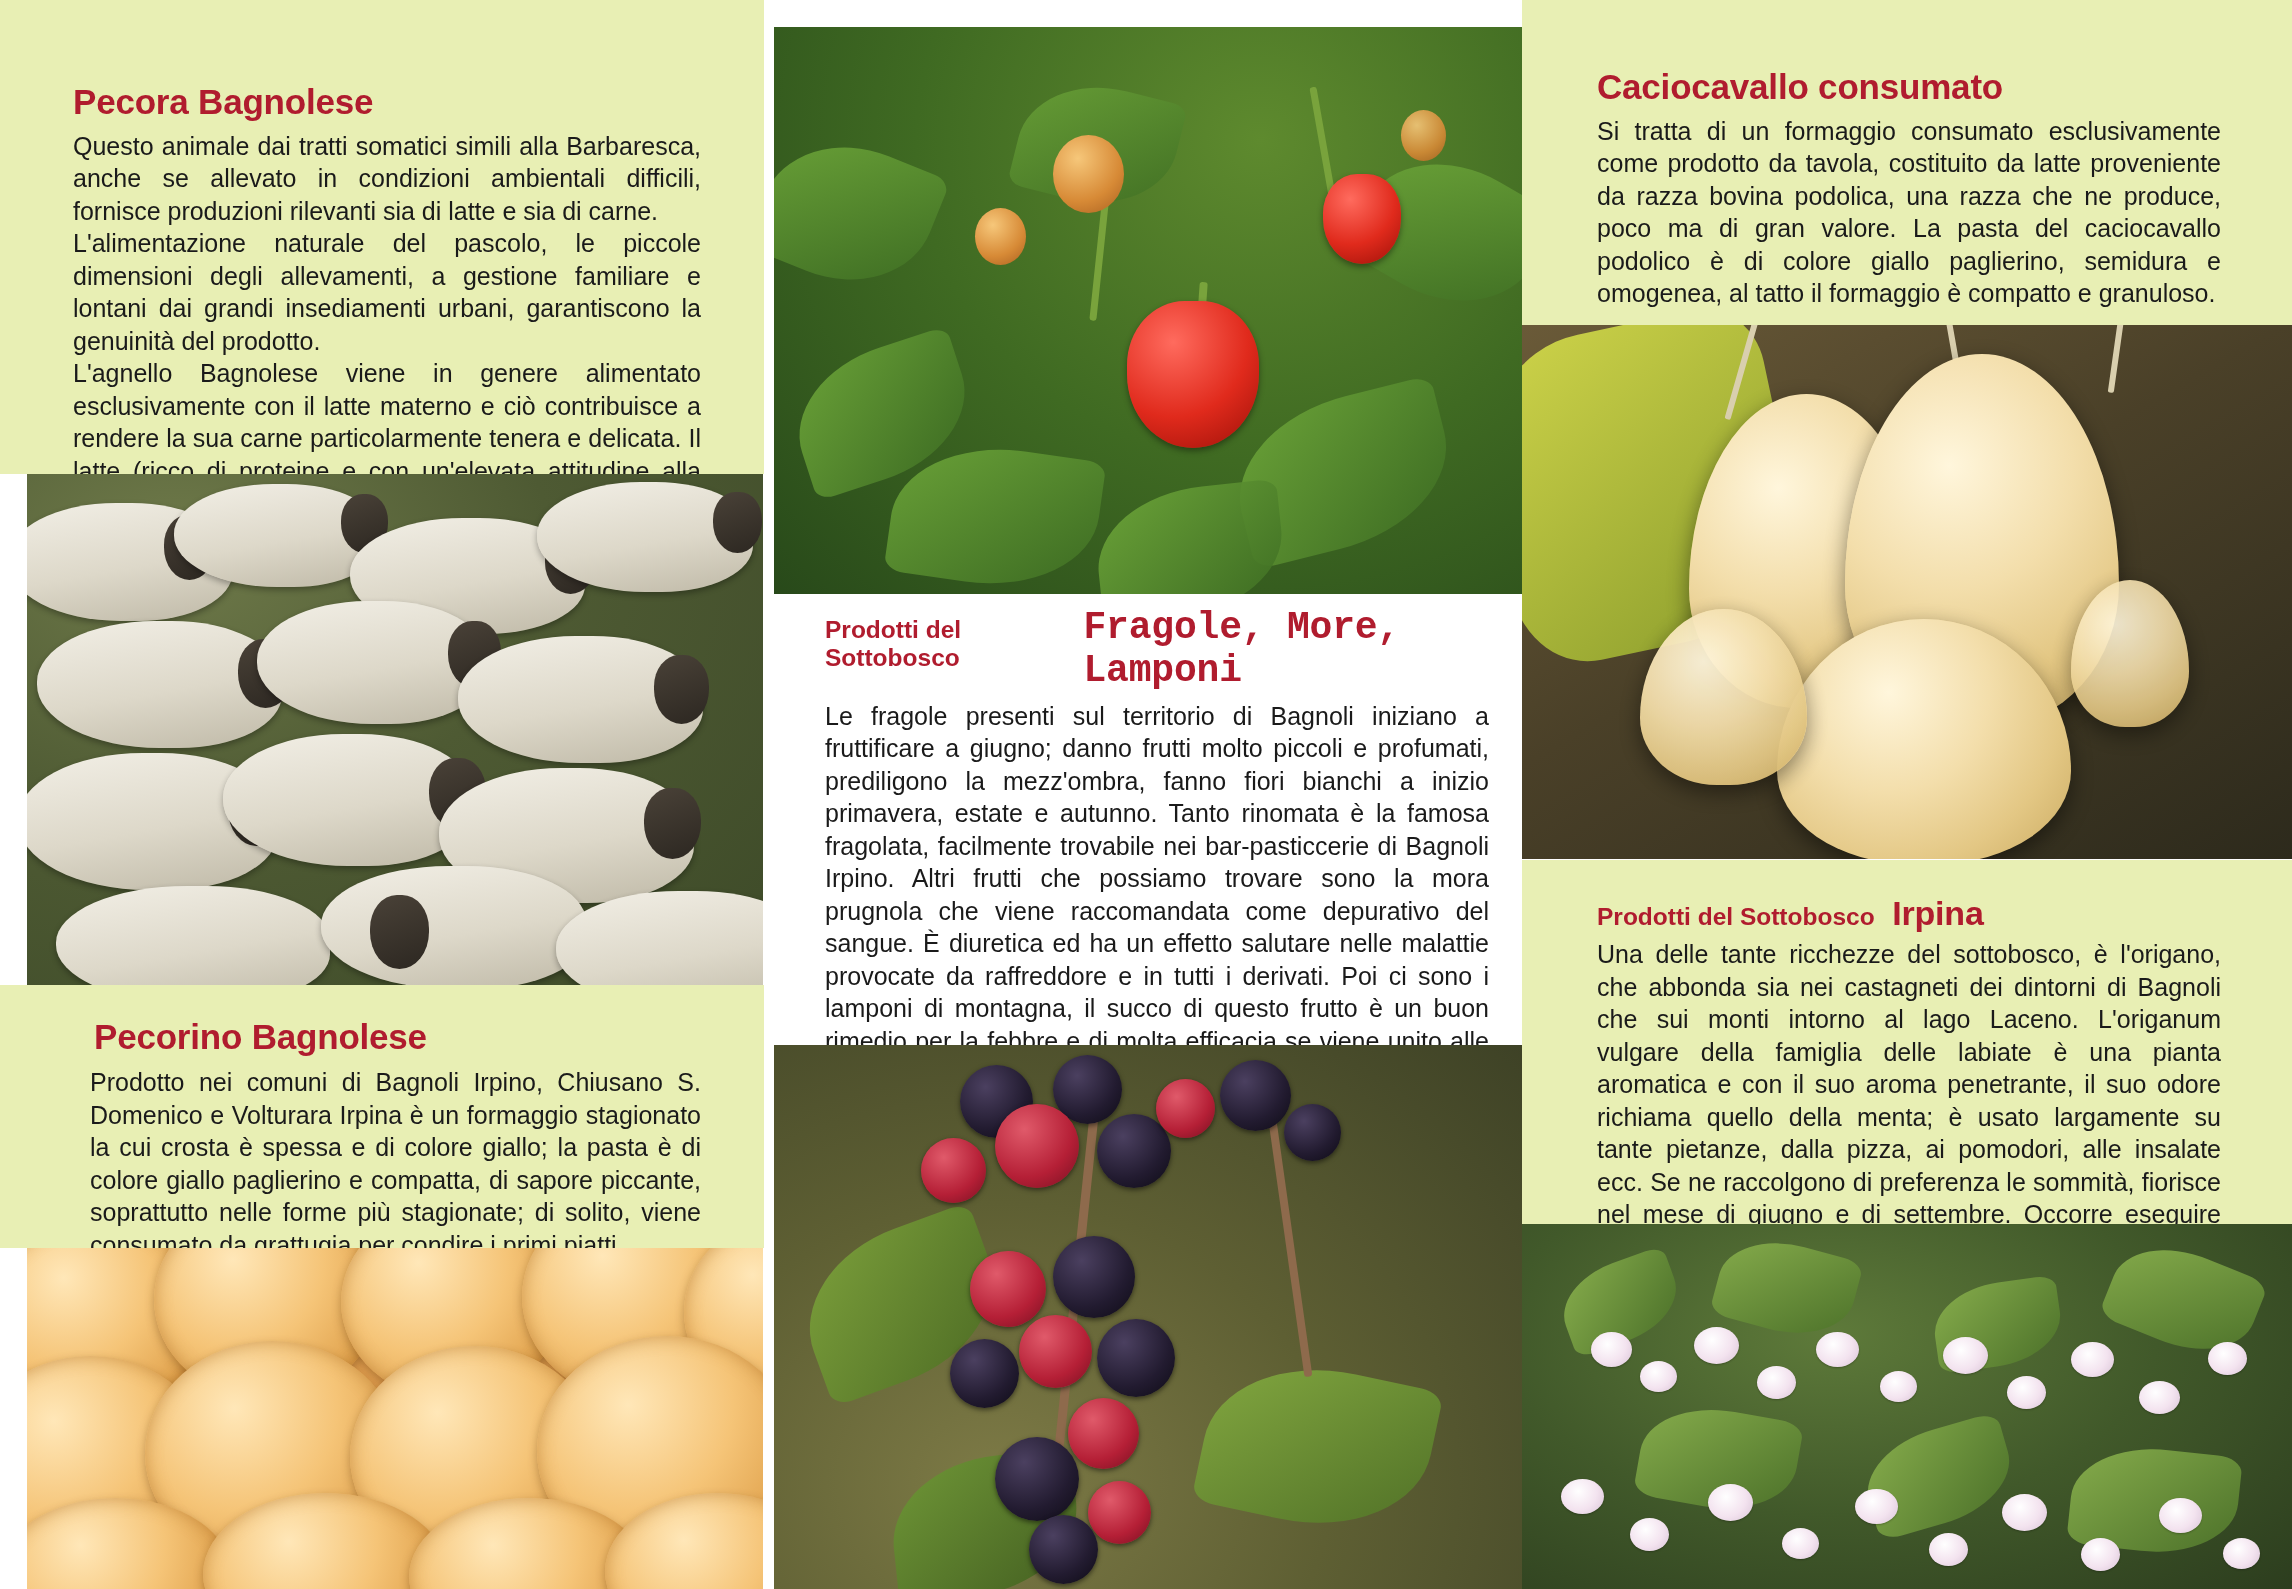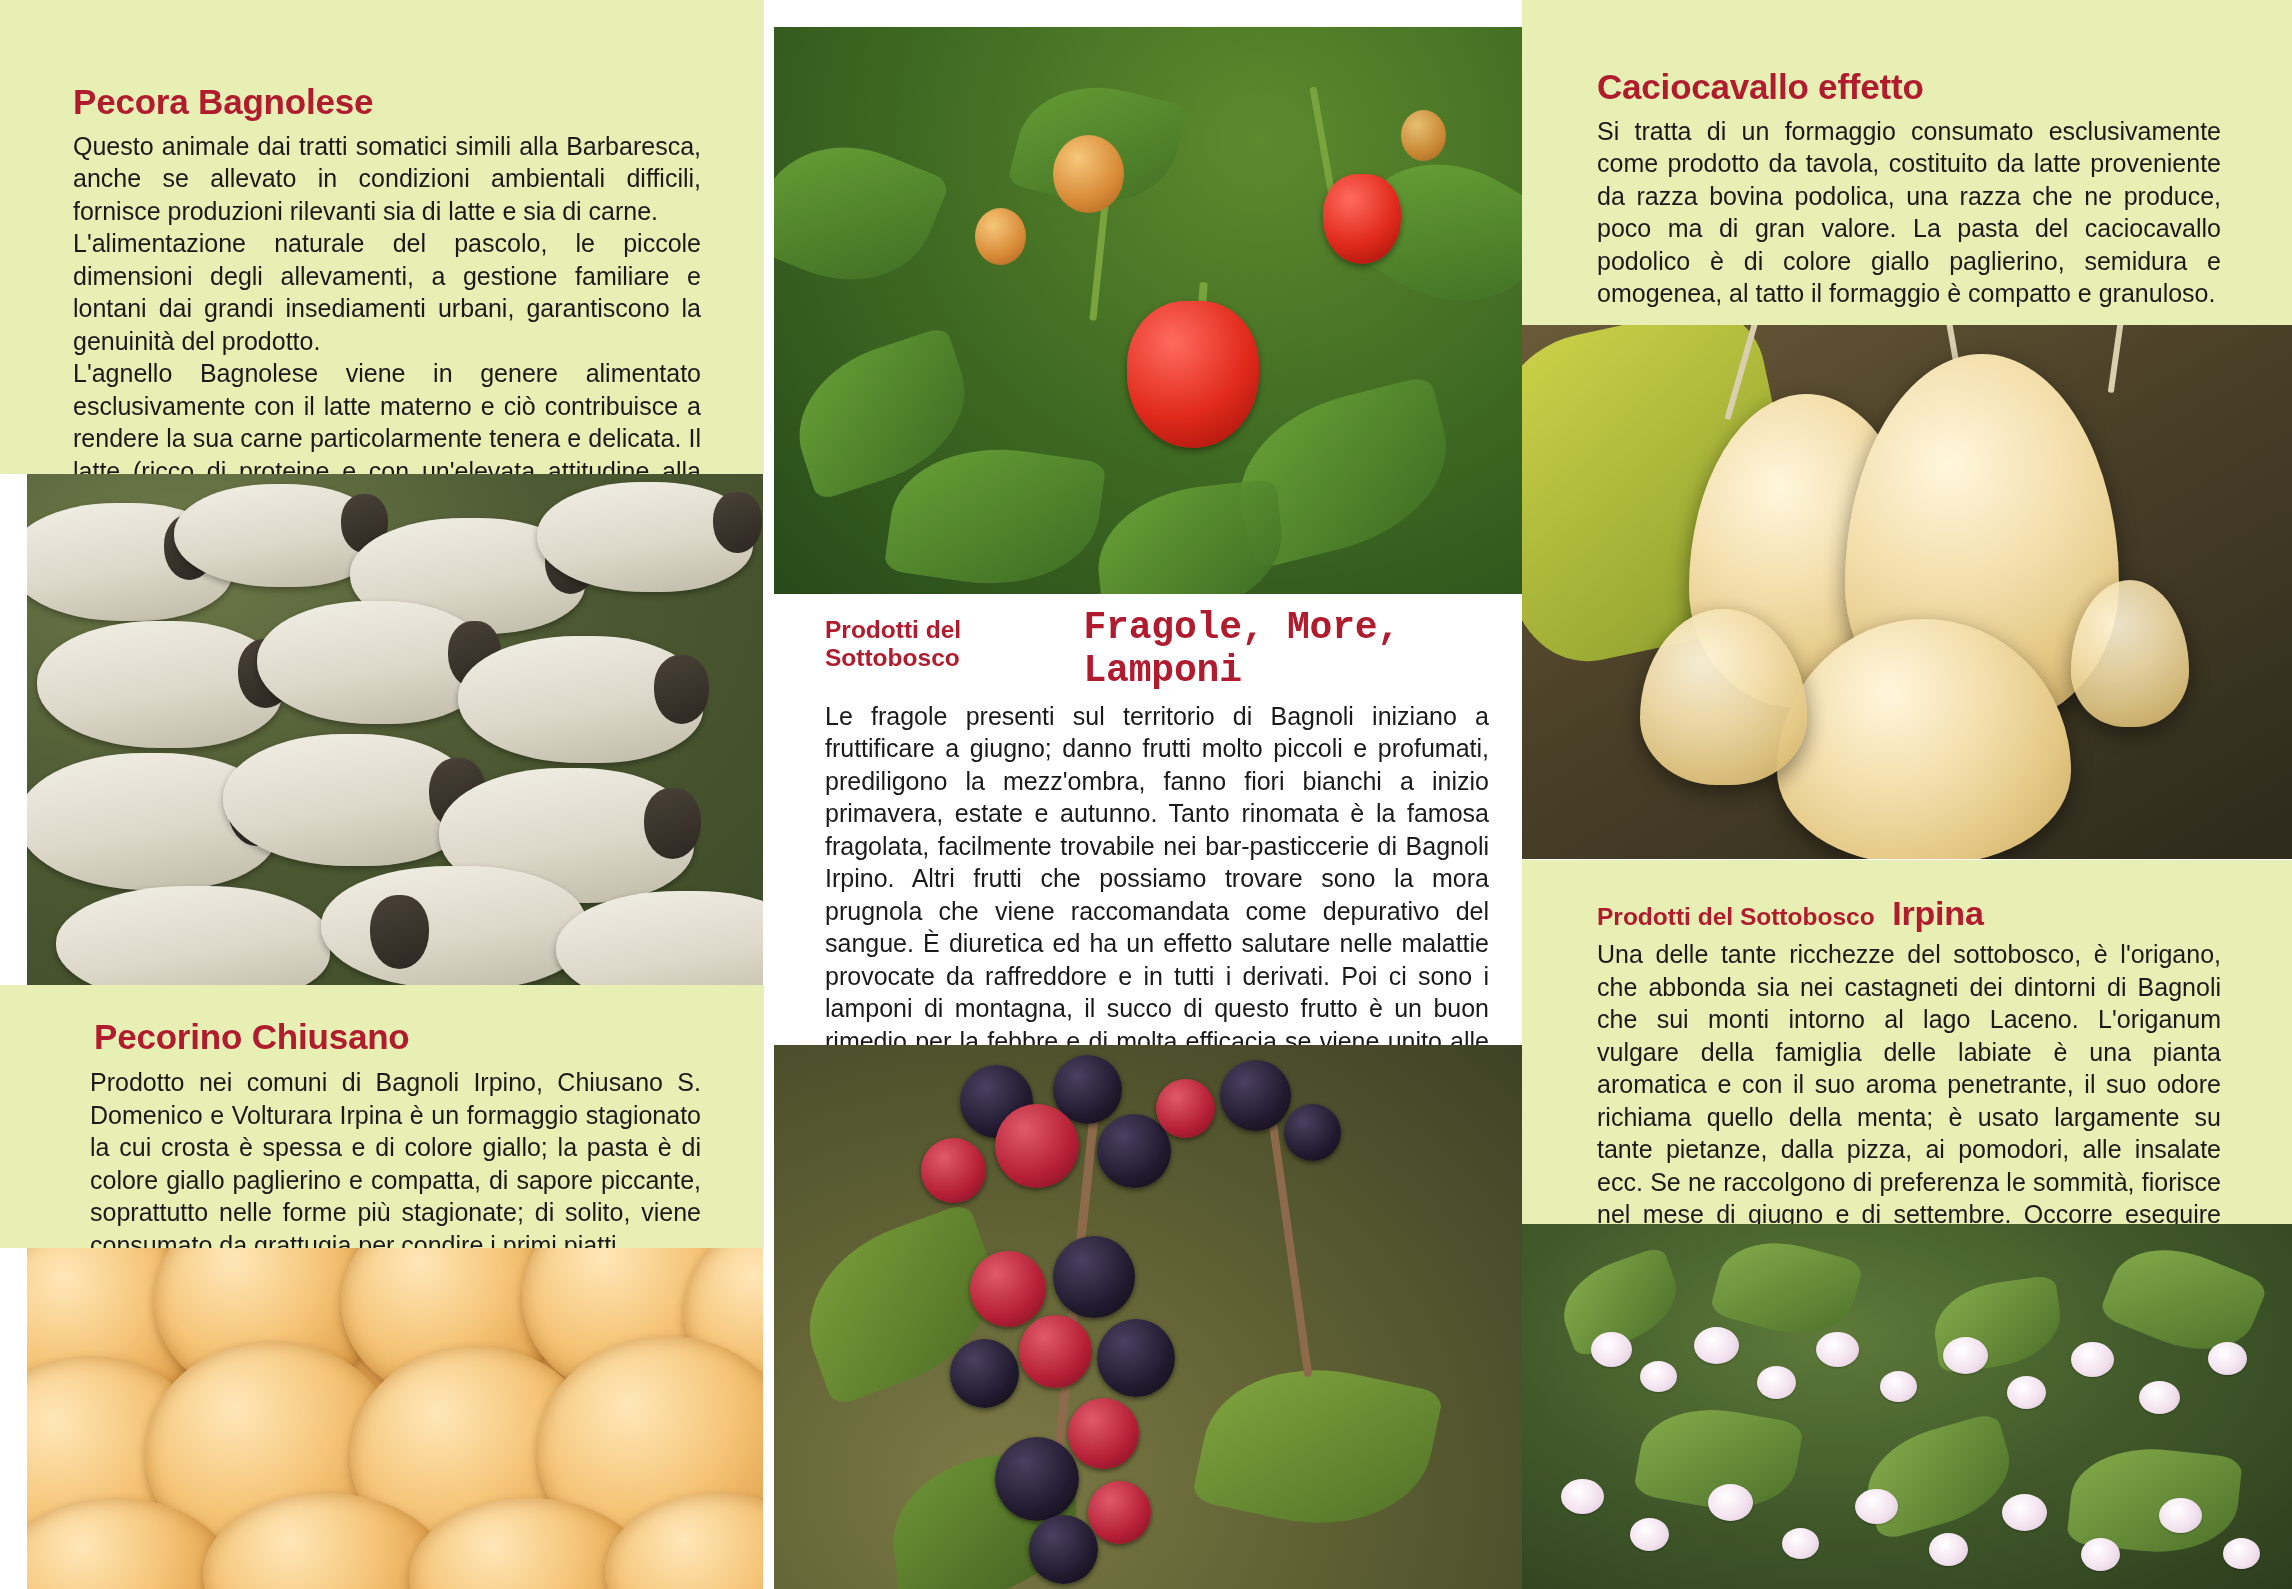--- a/index.html
+++ b/index.html
@@ -317,21 +317,21 @@
       <div class="sheep-head" style="left:617px;  top:314px; width:57px;  height:71px;"></div>
 
       <div class="sheep-body" style="left:29px;   top:412px; width:274px; height:118px;"></div>
       <div class="sheep-body" style="left:294px;  top:392px; width:265px; height:123px;"></div>
       <div class="sheep-head" style="left:343px;  top:421px; width:59px;  height:74px;"></div>
       <div class="sheep-body" style="left:529px;  top:417px; width:255px; height:118px;"></div>
     </div>
   </div>
 
   <div class="panel text-panel" id="pecorino-text">
-    <div class="heading">Pecorino Chiusano</div>
+    <div class="heading">Pecorino Bagnolese</div>
     <div class="body-text">Prodotto nei comuni di Bagnoli Irpino, Chiusano S. Domenico e Volturara Irpina è un formaggio stagionato la cui crosta è spessa e di colore giallo; la pasta è di colore giallo paglierino e compatta, di sapore piccante, soprattutto nelle forme più stagionate; di solito, viene consumato da grattugia per condire i primi piatti.</div>
   </div>
 
   <div class="panel photo" id="pecorino-photo">
     <div class="photo-inner cheese-bg">
       <div class="wheel" style="left:-39px; top:-29px; width:216px; height:196px;"></div>
       <div class="wheel" style="left:127px; top:-49px; width:225px; height:201px;"></div>
       <div class="wheel" style="left:314px; top:-44px; width:221px; height:196px;"></div>
       <div class="wheel" style="left:495px; top:-54px; width:230px; height:206px;"></div>
       <div class="wheel" style="left:657px; top:-29px; width:196px; height:186px;"></div>
@@ -401,21 +401,21 @@
       <div class="bb dark" style="left:323px; top:274px; width:78px; height:78px;"></div>
       <div class="bb dark" style="left:176px; top:294px; width:69px; height:69px;"></div>
       <div class="bb red" style="left:294px; top:353px; width:71px; height:71px;"></div>
       <div class="bb dark" style="left:221px; top:392px; width:84px; height:84px;"></div>
       <div class="bb red" style="left:314px; top:436px; width:63px; height:63px;"></div>
       <div class="bb dark" style="left:255px; top:470px; width:69px; height:69px;"></div>
     </div>
   </div>
 
   <div class="panel text-panel" id="caciocavallo-text">
-    <div class="heading">Caciocavallo effetto</div>
+    <div class="heading">Caciocavallo consumato</div>
     <div class="body-text">Si tratta di un formaggio consumato esclusivamente come prodotto da tavola, costituito da latte proveniente da razza bovina podolica, una razza che ne produce, poco ma di gran valore. La pasta del caciocavallo podolico è di colore giallo paglierino, semidura e omogenea, al tatto il formaggio è compatto e granuloso.</div>
   </div>
 
   <div class="panel photo" id="caciocavallo-photo">
     <div class="photo-inner cacio-bg">
       <div class="cacio-leaf" style="left:-29px; top:0px; width:294px; height:323px; transform:rotate(-12deg);"></div>
       <div class="rope" style="left:235px; top:-19.6px; width:5.9px; height:118px; transform:rotate(16deg);"></div>
       <div class="rope" style="left:421px; top:-19.6px; width:5.9px; height:108px; transform:rotate(-10deg);"></div>
       <div class="rope" style="left:598px; top:-19.6px; width:5.9px; height:88px;  transform:rotate(8deg);"></div>
       <div class="cacio pear" style="left:167px; top:69px;  width:235px; height:314px;"></div>

